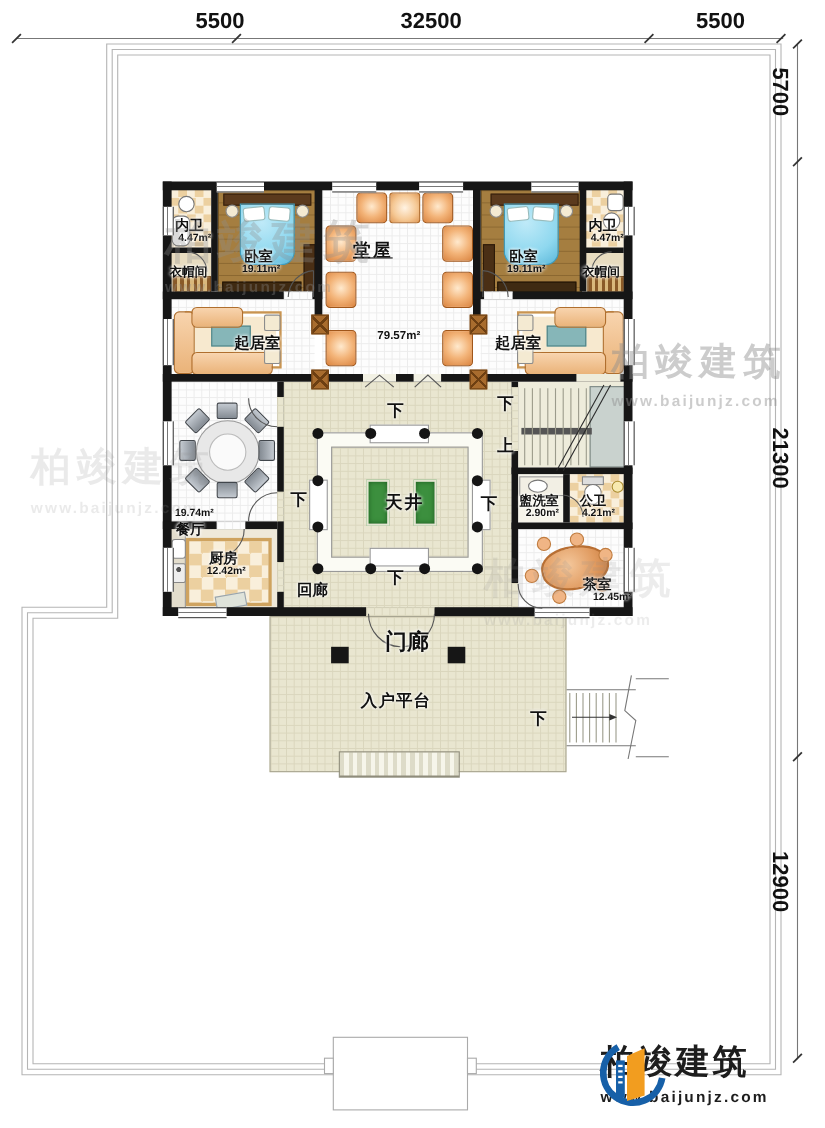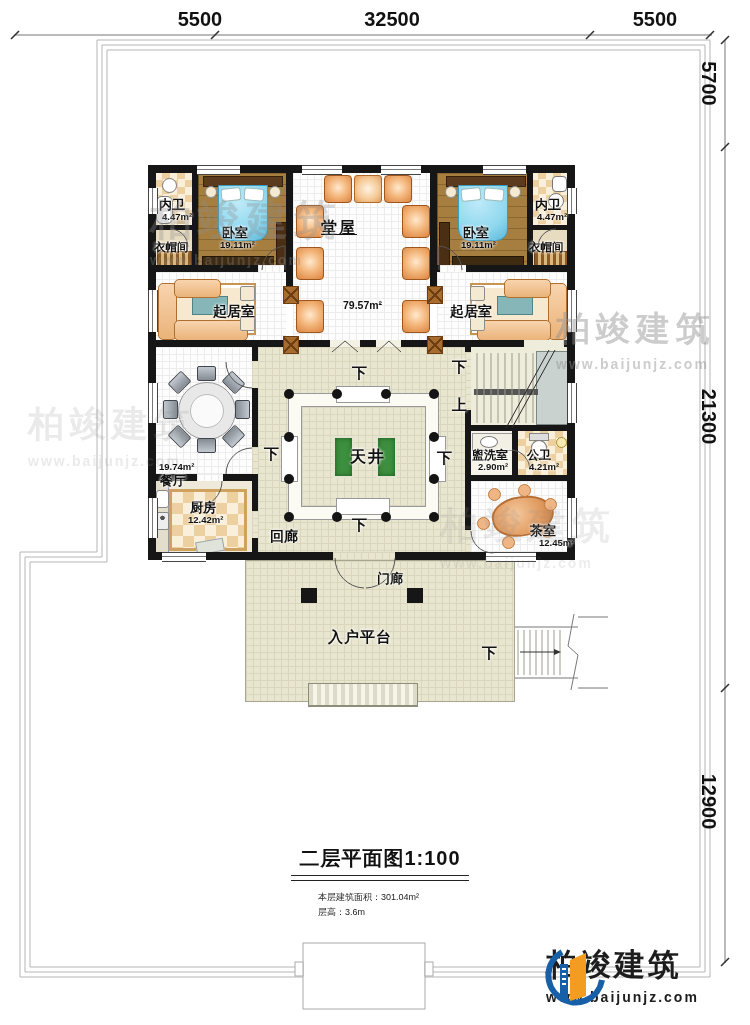--- a/index.html
+++ b/index.html
@@ -338,21 +338,21 @@
   <div class="lab rname" style="left:190px;top:499px;">厨房</div>
   <div class="lab rarea" style="left:188px;top:514px;">12.42m²</div>
   <div class="lab rbig" style="left:350px;top:447px;">天井</div>
   <div class="lab" style="left:270px;top:528px;font-size:14px;">回廊</div>
   <div class="lab" style="left:472px;top:447px;font-size:12px;">盥洗室</div>
   <div class="lab rarea" style="left:478px;top:461px;">2.90m²</div>
   <div class="lab" style="left:527px;top:447px;font-size:12px;">公卫</div>
   <div class="lab rarea" style="left:529px;top:461px;">4.21m²</div>
   <div class="lab rname" style="left:530px;top:522px;">茶室</div>
   <div class="lab rarea" style="left:539px;top:537px;">12.45m²</div>
-  <div class="lab" style="left:350px;top:570px;font-size:13px;margin-left:27px;">门廊</div>
+  <div class="lab" style="left:350px;top:570px;font-size:20px;">门廊</div>
   <div class="lab" style="left:328px;top:628px;font-size:15px;letter-spacing:1px;">入户平台</div>
 
   <div class="lab dn" style="left:352px;top:364px;">下</div>
   <div class="lab dn" style="left:264px;top:445px;">下</div>
   <div class="lab dn" style="left:437px;top:449px;">下</div>
   <div class="lab dn" style="left:352px;top:516px;">下</div>
   <div class="lab dn" style="left:452px;top:358px;">下</div>
   <div class="lab dn" style="left:452px;top:396px;">上</div>
   <div class="lab dn" style="left:482px;top:644px;">下</div>
 
@@ -373,28 +373,20 @@
   </div>
   <div class="wm" style="left:28px;top:400px;opacity:.18;">
     <span class="t" style="font-size:36px;">柏竣建筑</span>
     <span class="u">www.baijunjz.com</span>
   </div>
   <div class="wm" style="left:440px;top:500px;opacity:.16;">
     <span class="t" style="font-size:38px;">柏竣建筑</span>
     <span class="u">www.baijunjz.com</span>
   </div>
 
-  <div class="abs" style="left:280px;top:845px;width:200px;text-align:center;z-index:30;">
-    <div style="font-size:20px;font-weight:bold;letter-spacing:1px;">
-      <span>二层平面图</span><span>1:100</span>
-    </div>
-    <div style="margin:3px auto 10px;width:178px;height:4px;border-top:1px solid #222;border-bottom:1px solid #222;"></div>
-    <div style="font-size:9px;text-align:left;padding-left:38px;color:#222;">本层建筑面积：301.04m²</div>
-    <div style="font-size:9px;text-align:left;padding-left:38px;color:#222;margin-top:2px;">层高：3.6m</div>
-  </div>
 
   <div class="abs" style="left:540px;top:944px;z-index:31;display:flex;align-items:flex-start;">
     <svg width="66" height="70" viewBox="0 0 66 70">
       <path d="M22 8 A27 27 0 1 0 62 36" stroke="#1760a8" stroke-width="6" fill="none"></path>
       <polygon points="30,16 46,9 46,52 30,57" fill="#f29d1f"></polygon>
       <rect x="20" y="20" width="8" height="34" fill="#1760a8"></rect>
       <rect x="22" y="24" width="4" height="2" fill="#fff"></rect>
         <rect x="22" y="29" width="4" height="2" fill="#fff"></rect>
       <rect x="22" y="34" width="4" height="2" fill="#fff"></rect>
         <rect x="22" y="39" width="4" height="2" fill="#fff"></rect>

